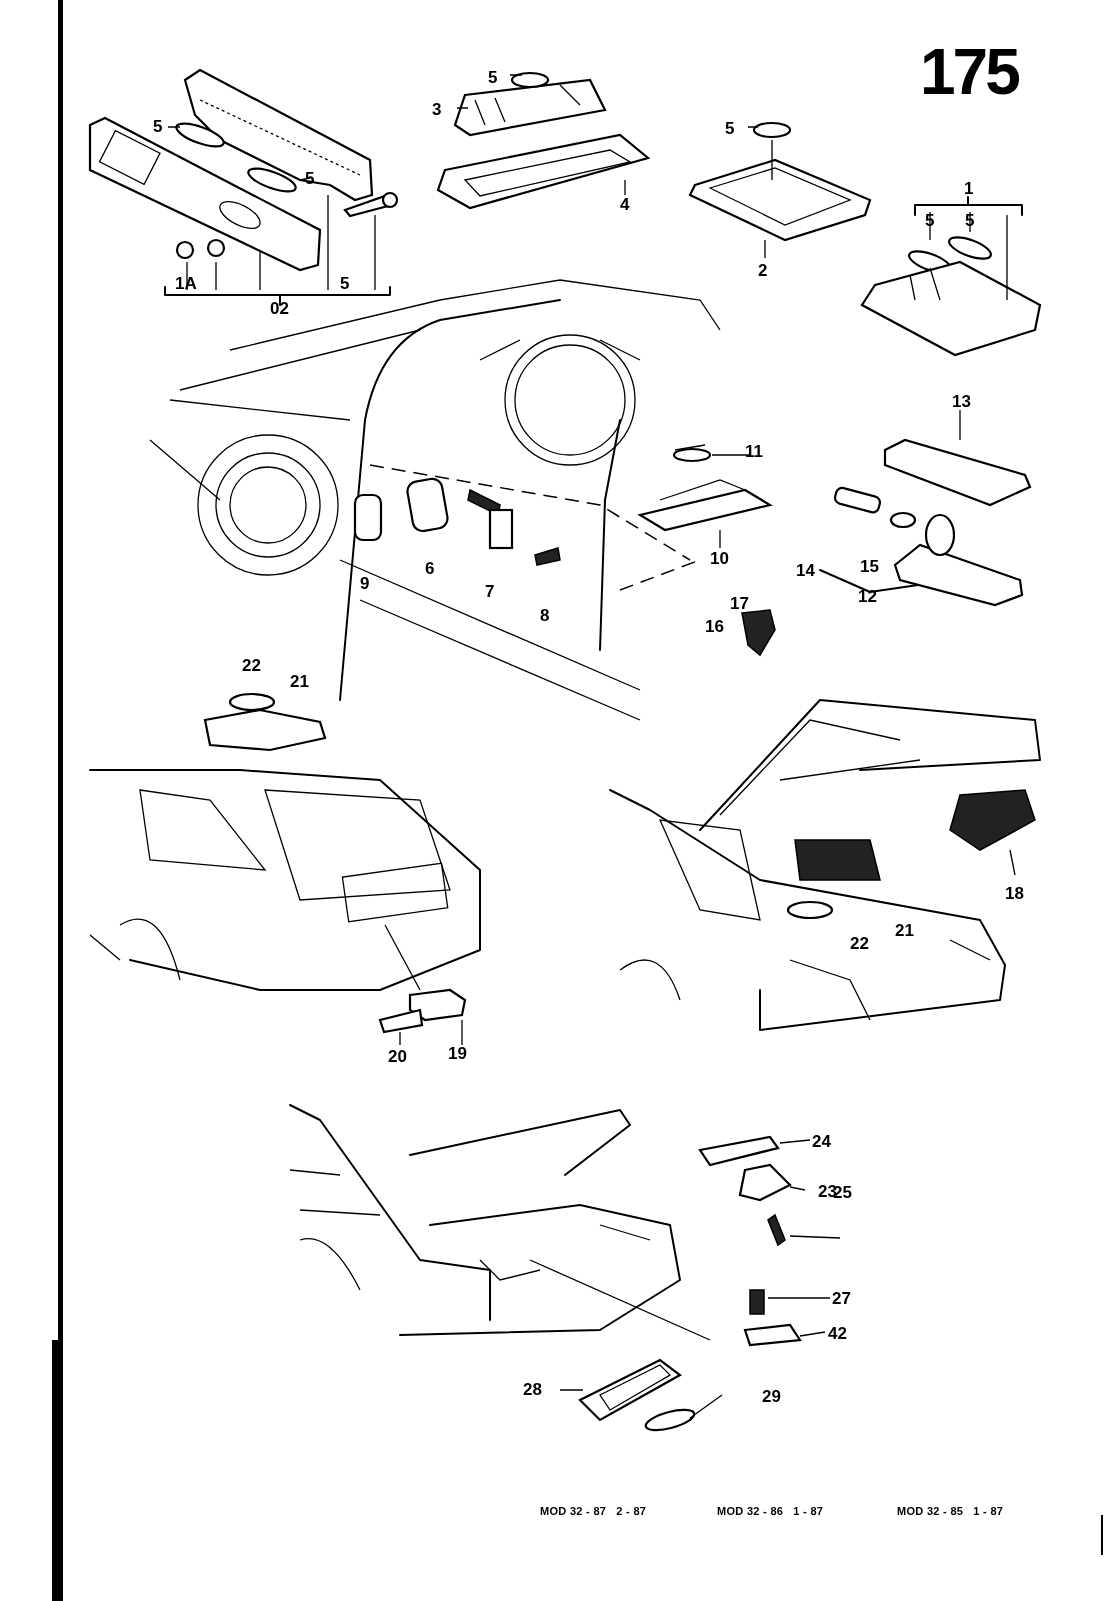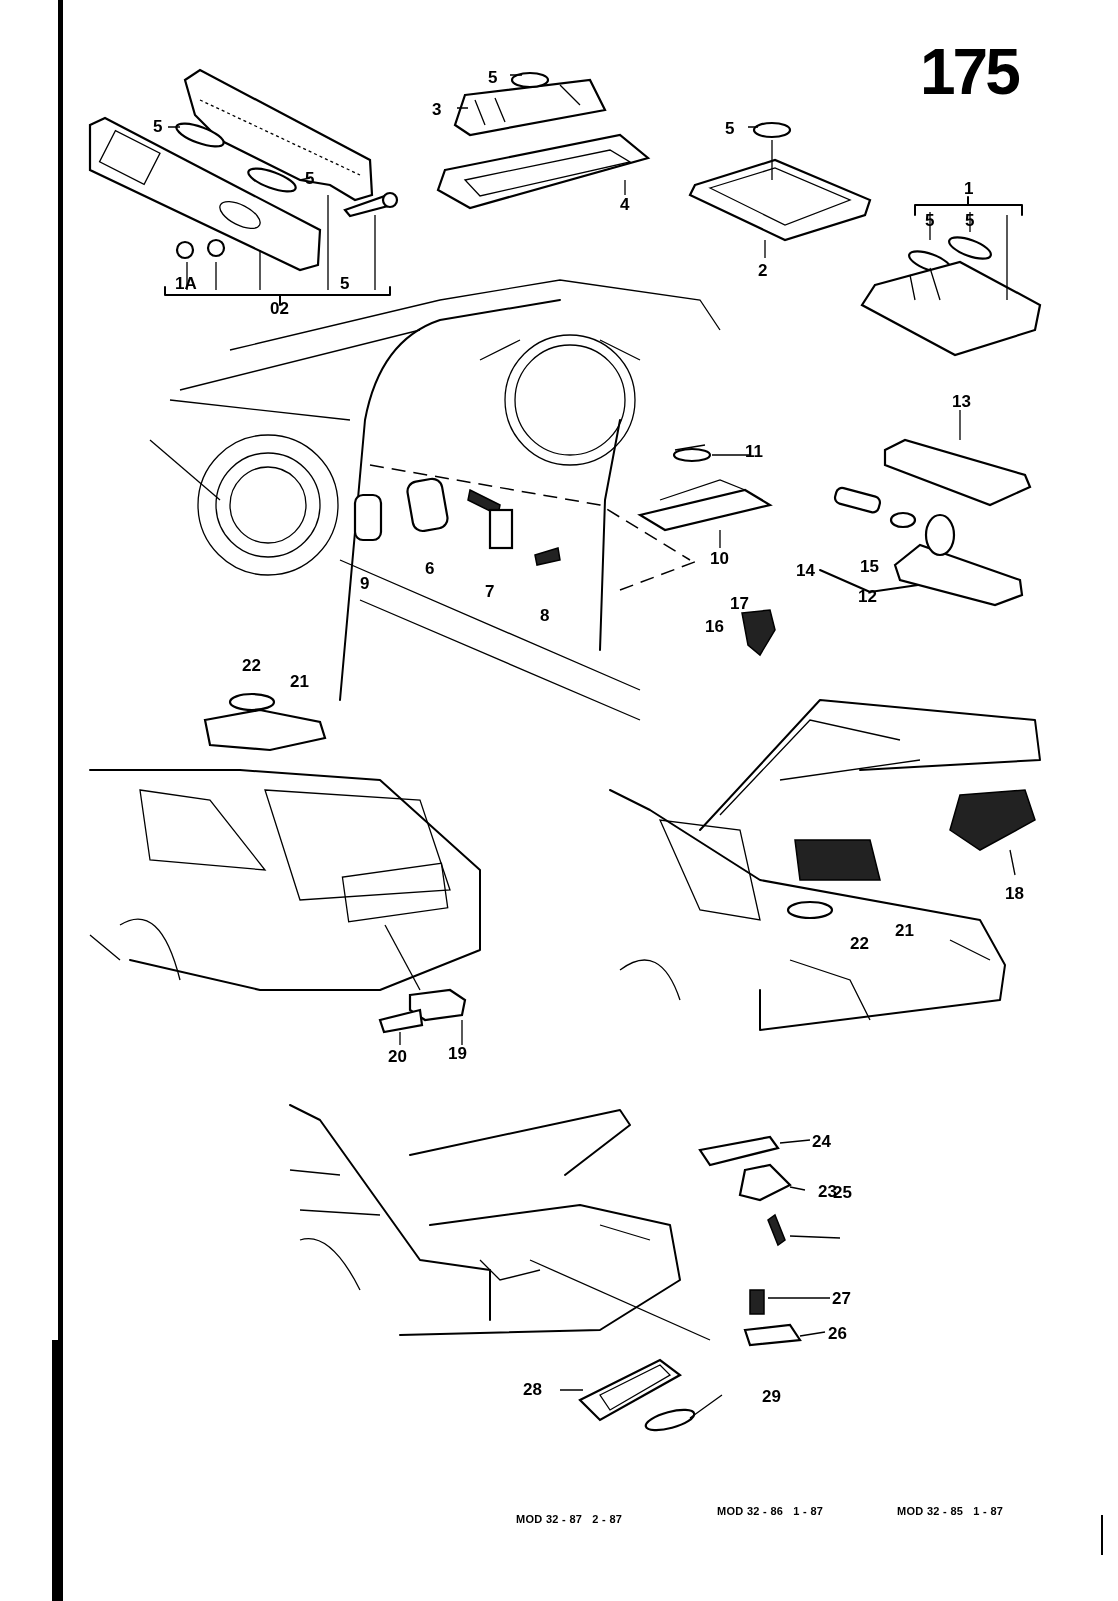--- a/index.html
+++ b/index.html
@@ -238,25 +238,25 @@
 <div class="lbl" style="left:448px;top:1045px;">19</div>
 
 <div class="lbl" style="left:1005px;top:885px;">18</div>
 <div class="lbl" style="left:895px;top:922px;">21</div>
 <div class="lbl" style="left:850px;top:935px;">22</div>
 
 <div class="lbl" style="left:812px;top:1133px;">24</div>
 <div class="lbl" style="left:818px;top:1183px;">23</div>
 <div class="lbl" style="left:833px;top:1184px;">25</div>
 <div class="lbl" style="left:832px;top:1290px;">27</div>
-<div class="lbl" style="left:828px;top:1325px;">26</div>
+<div class="lbl" style="left:828px;top:1325px;">42</div>
 <div class="lbl" style="left:523px;top:1381px;">28</div>
 <div class="lbl" style="left:724px;top:1388px;margin-left:38px;">29</div>
 
-<div class="footer" style="left:516px;margin-top:8px;">
+<div class="footer" style="left:540px;">
   <span>MOD 32 - 87</span>&nbsp;&nbsp;&nbsp;<span>2 - 87</span>
 </div>
 <div class="footer" style="left:717px;">
   <span>MOD 32 - 86</span>&nbsp;&nbsp;&nbsp;<span>1 - 87</span>
 </div>
 <div class="footer" style="left:897px;">
   <span>MOD 32 - 85</span>&nbsp;&nbsp;&nbsp;<span>1 - 87</span>
 </div>
 
 </body></html>

